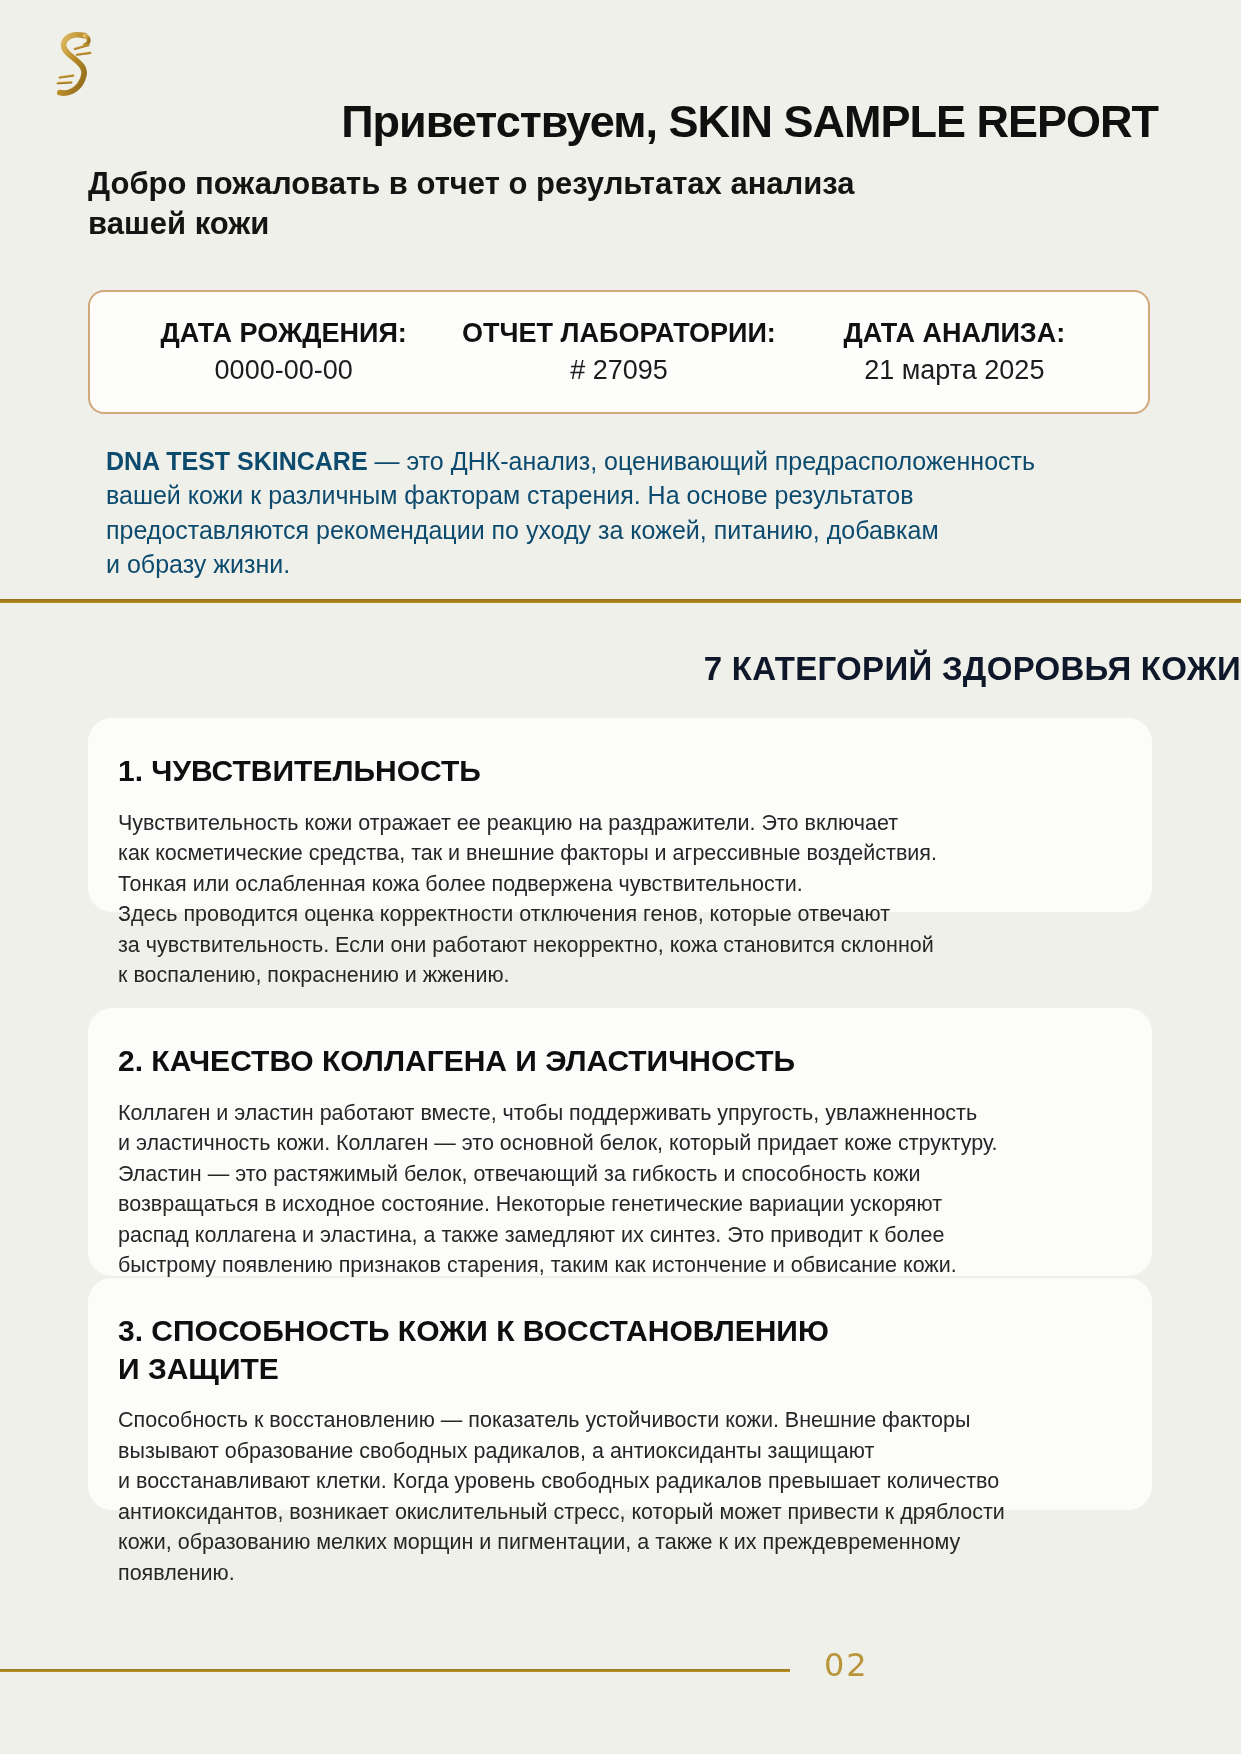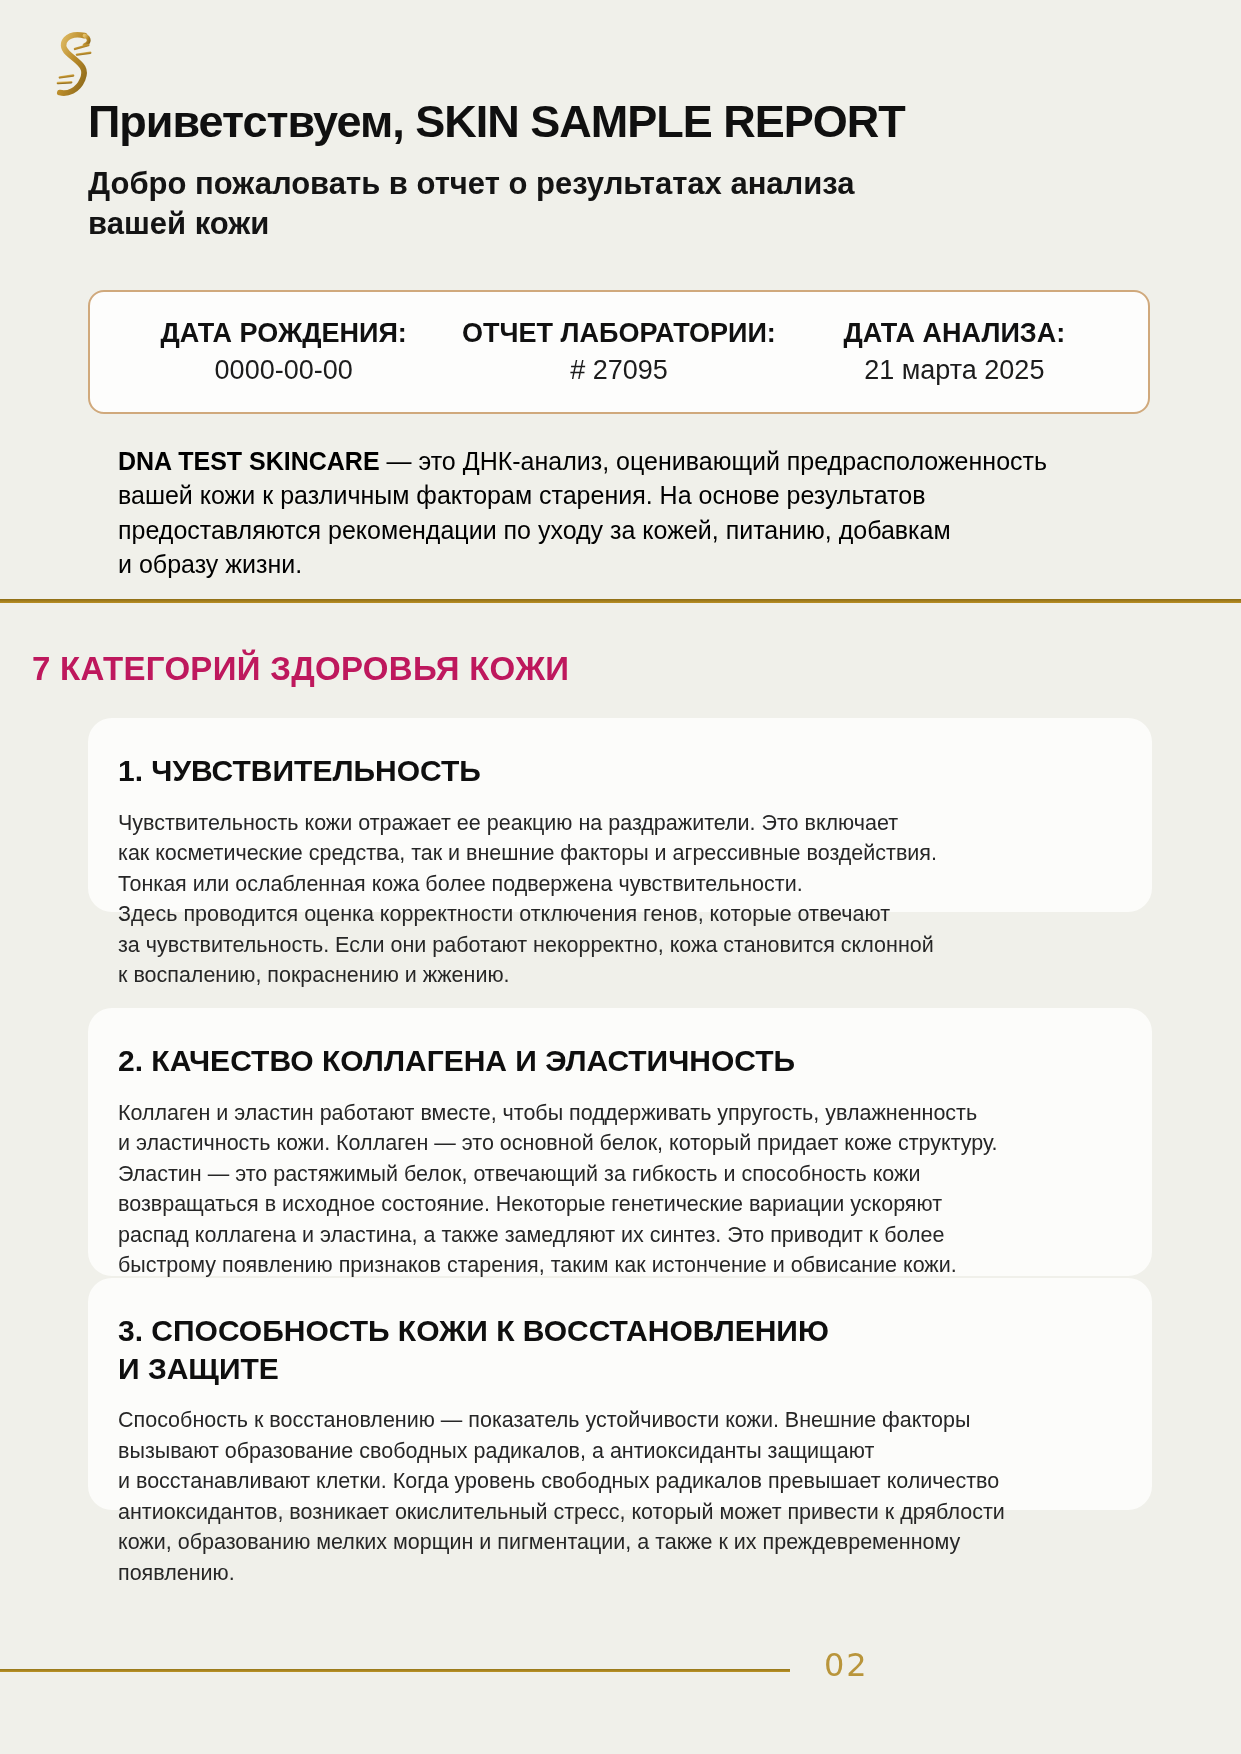--- a/index.html
+++ b/index.html
@@ -26,20 +26,21 @@
     position: absolute;
     left: 88px;
     top: 96px;
     width: 1070px;
   }
   .title {
     font-size: 45px;
     font-weight: 800;
     letter-spacing: -1px;
     color: #101010;
+    text-align: right;
   }
   .subtitle {
     margin-top: 16px;
     font-size: 31px;
     font-weight: 700;
     line-height: 1.28;
     white-space: pre-line;
     color: #141414;
   }
   
@@ -68,50 +69,49 @@
   }
   .info-value {
     margin-top: 6px;
     font-size: 27px;
     font-weight: 400;
     color: #1c1c1c;
   }
   
   .intro {
     position: absolute;
-    left: 118px;
+    left: 106px;
     top: 444px;
     width: 1035px;
     font-size: 25px;
     line-height: 1.37;
-    color: #000000;
+    color: #0c4a6e;
     white-space: pre-line;
   }
   .intro b { font-weight: 800; }
   
   .divider {
     position: absolute;
     left: 0;
     top: 599px;
     width: 1241px;
     height: 4px;
     background: linear-gradient(to bottom, #8d6d16, #b98f24);
   }
   
   .section-title {
     position: absolute;
     left: 0;
     top: 650px;
     width: 1241px;
-    text-align: left;
+    text-align: right;
     font-size: 33px;
     font-weight: 800;
     letter-spacing: 0.3px;
-    color: #be185d;
-    padding-left: 32px;
+    color: #0f172a;
   }
   .card {
     position: absolute;
     left: 88px;
     width: 1064px;
     background: #fcfcfa;
     border-radius: 24px;
     padding: 34px 30px 38px 30px;
   }
   .card-1 { top: 718px;  height: 194px; }

